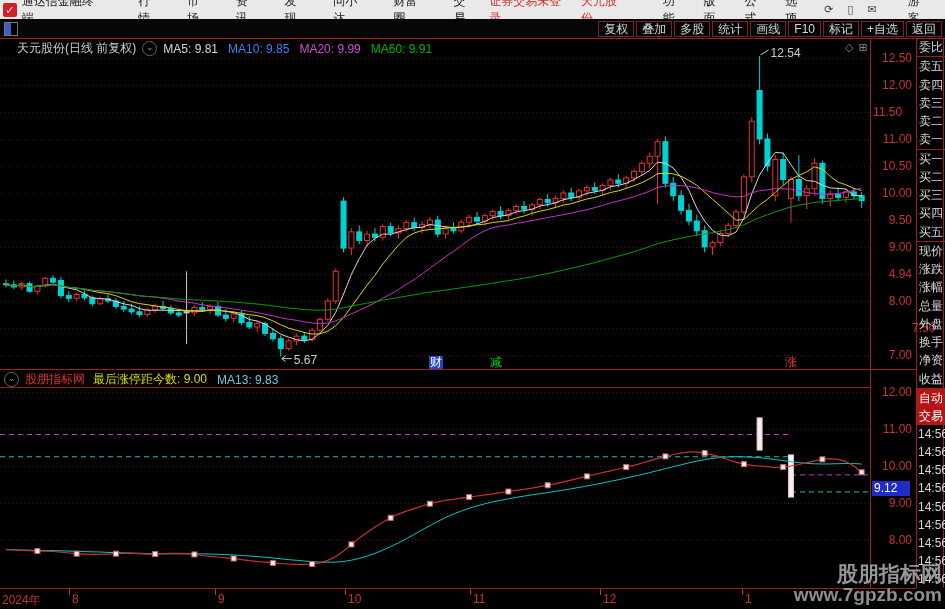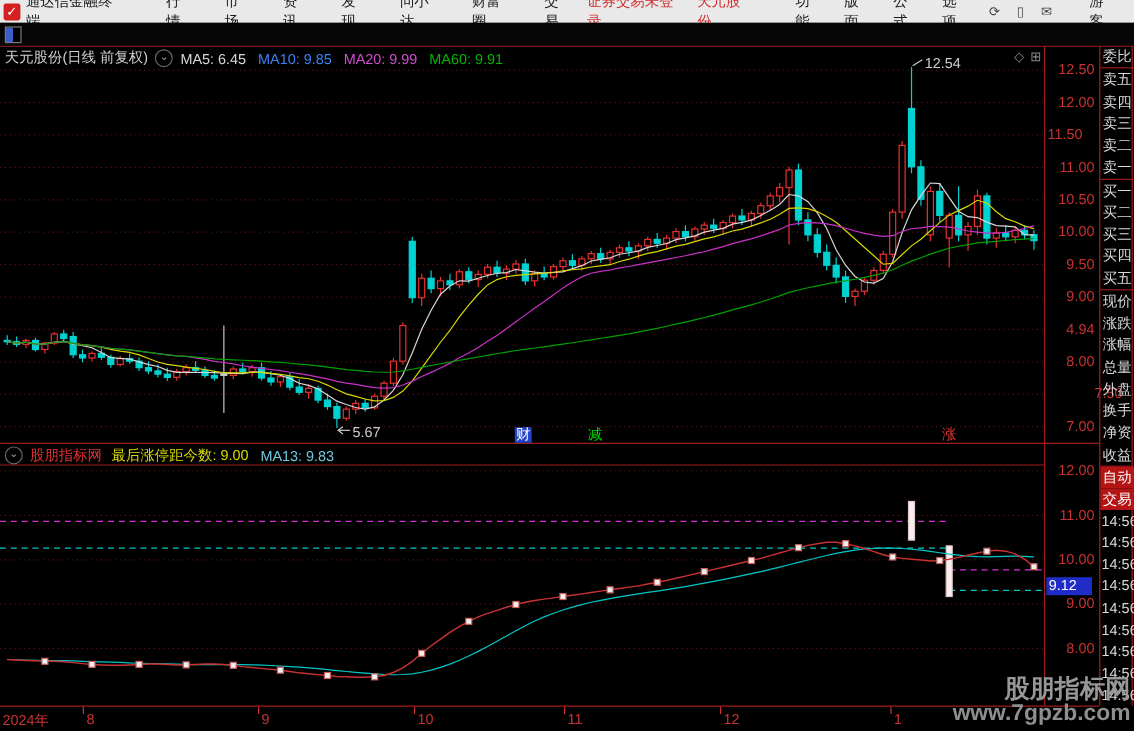--- a/index.html
+++ b/index.html
@@ -26,21 +26,21 @@
   .pitem.active{color:#ff3c3c;}
   .pbuttons{margin-left:auto;display:flex;margin-right:3px;}
   .pbtn{border:1px solid #7c2323;padding:0 5px;margin-left:2px;height:14px;line-height:14px;
         color:#d6d6d6;font-size:12px;}
   
   #chart-svg{position:absolute;top:0;left:0;z-index:1;}
   #overlay{position:absolute;top:0;left:0;width:945px;height:609px;z-index:2;pointer-events:none;}
   .olabel{position:absolute;white-space:nowrap;line-height:14px;}
   .axis-red{color:#c83232;}
   .mainheader{position:absolute;top:40px;left:4px;z-index:3;display:flex;align-items:center;white-space:nowrap;}
-  .mh-title{color:#cfcfcf;}
+  .mh-title{color:#cfcfcf;margin-left:13px;}
   .circ-ico{display:inline-block;width:13px;height:13px;border:1px solid #666;border-radius:50%;
             color:#999;font-size:9px;line-height:11px;text-align:center;margin:0 6px;}
   .ma-val{margin-right:10px;}
   .cornericons{position:absolute;top:41px;left:845px;z-index:3;color:#8a8a8a;font-size:11px;letter-spacing:5px;}
   .indiheader{position:absolute;top:371px;left:4px;z-index:3;display:flex;align-items:center;white-space:nowrap;}
   .ih-name{color:#e03030;margin-right:8px;}
   .ih-v1{color:#dcdc00;margin-right:10px;}
   .ih-v2{color:#6fc9dd;}
   .curtag{position:absolute;left:872px;top:481px;width:36px;height:15px;background:#1f2cc8;
           color:#fff;z-index:3;line-height:15px;padding-left:2px;}
@@ -378,27 +378,38 @@
         <span class="tb-rmenu">选项</span>
       </span>
     <span class="tb-ico">⟳</span>
     <span class="tb-ico">▯</span>
     <span class="tb-ico">✉</span>
     <span class="tb-user">游客</span>
   </div>
 
   <div class="periodbar">
     <div class="split-ico"></div>
+    <span id="pb-buttons" class="pbuttons">
+        <div class="pbtn">复权</div>
+        <div class="pbtn">叠加</div>
+        <div class="pbtn">多股</div>
+        <div class="pbtn">统计</div>
+        <div class="pbtn">画线</div>
+        <div class="pbtn">F10</div>
+        <div class="pbtn">标记</div>
+        <div class="pbtn">+自选</div>
+        <div class="pbtn">返回</div>
+      </span>
   </div>
 
   <div class="mainheader">
     <span class="mh-title">天元股份(日线 前复权)</span>
     <span class="circ-ico">⌄</span>
     <span id="ma-values" style="display:flex;">
-        <span class="ma-val" style="color: rgb(216, 216, 216);">MA5: 6.45</span>
+        <span class="ma-val" style="color: rgb(216, 216, 216);">MA5: 9.81</span>
         <span class="ma-val" style="color: #3b82f6;">MA10: 9.85</span>
         <span class="ma-val" style="color: rgb(210, 77, 210);">MA20: 9.99</span>
         <span class="ma-val" style="color: rgb(0, 180, 0);">MA60: 9.91</span>
       </span>
   </div>
 
   <div class="cornericons"><span>◇</span><span>⊞</span></div>
 
   <div class="indiheader">
     <span class="circ-ico" style="margin-left:0;">⌄</span>

